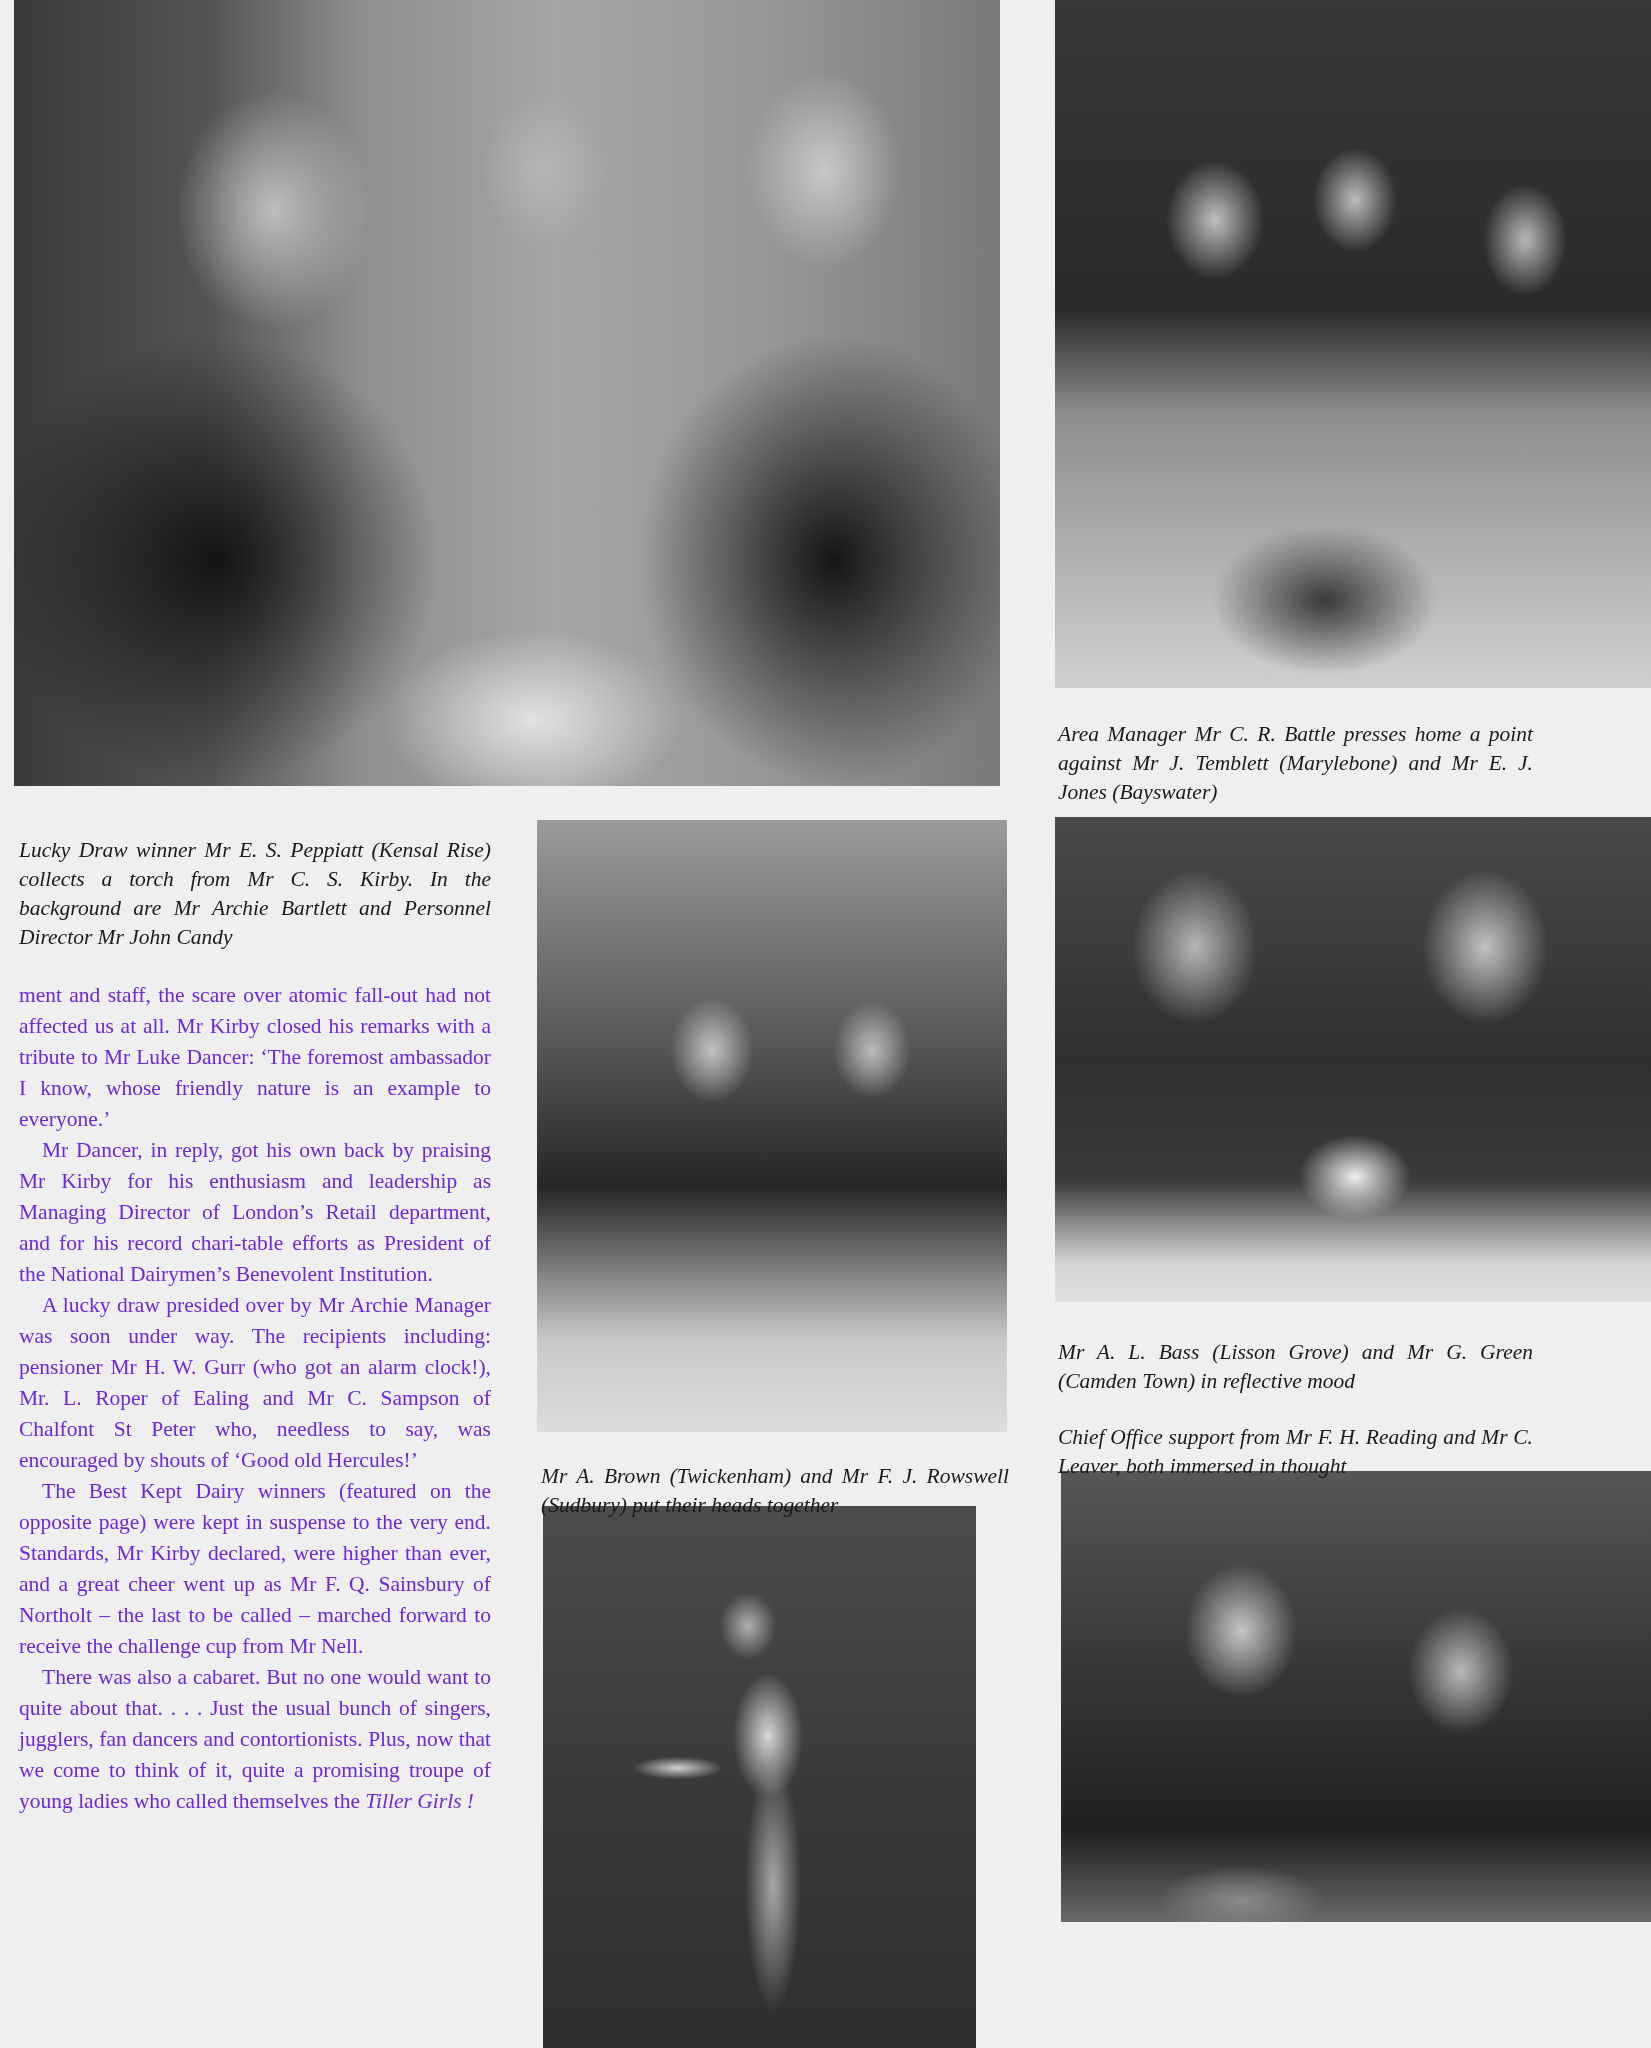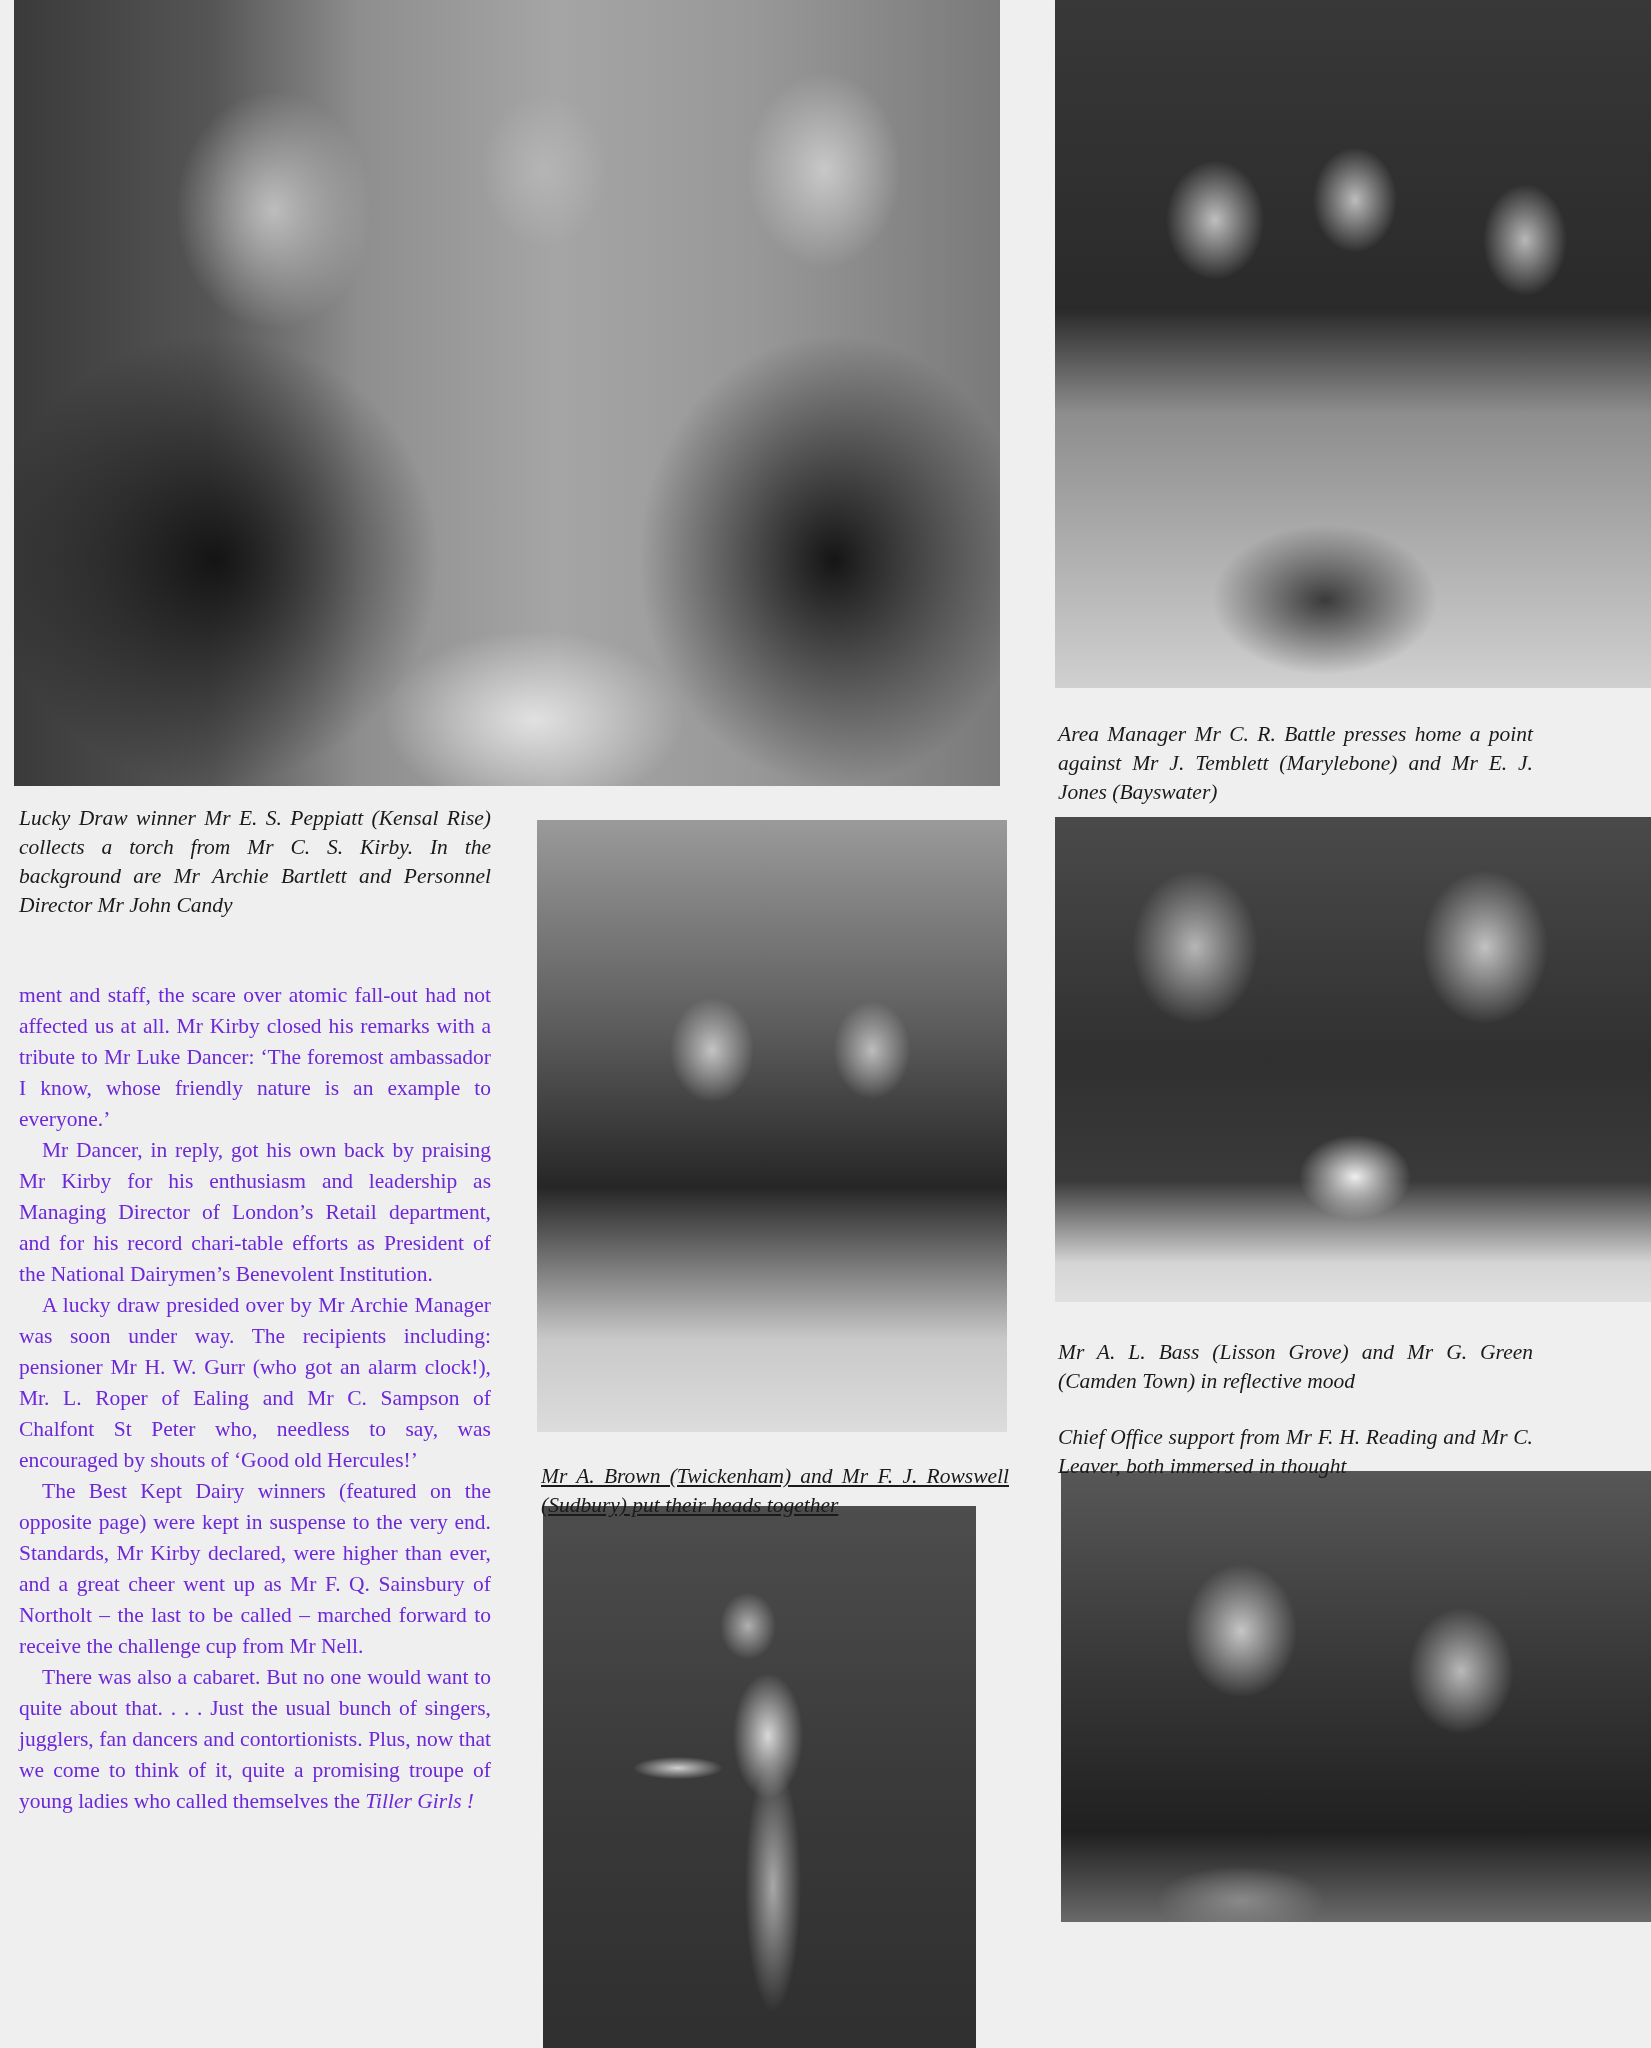--- a/index.html
+++ b/index.html
@@ -104,25 +104,25 @@
 <div class="photo" id="p4">
   <div class="ph-bg"></div>
 </div>
 <div class="photo" id="p5">
   <div class="ph-bg"></div>
 </div>
 <div class="photo" id="p6">
   <div class="ph-bg"></div>
 </div>
 
-<div class="caption" style="left:19px; top:784px; width:472px;">Lucky Draw winner Mr E. S. Peppiatt (Kensal Rise) collects a torch from Mr C. S. Kirby. In the background are Mr Archie Bartlett and Personnel Director Mr John Candy</div>
+<div class="caption" style="left:19px; top:816px; width:472px;">Lucky Draw winner Mr E. S. Peppiatt (Kensal Rise) collects a torch from Mr C. S. Kirby. In the background are Mr Archie Bartlett and Personnel Director Mr John Candy</div>
 
 <div class="caption" style="left:1058px; top:700px; width:475px;">Area Manager Mr C. R. Battle presses home a point against Mr J. Temblett (Marylebone) and Mr E. J. Jones (Bayswater)</div>
 
-<div class="caption" style="left:541px; top:1442px; width:468px;text-decoration:underline;">Mr A. Brown (Twickenham) and Mr F. J. Rowswell (Sudbury) put their heads together</div>
+<div class="caption" style="left:541px; top:1442px; width:468px;">Mr A. Brown (Twickenham) and Mr F. J. Rowswell (Sudbury) put their heads together</div>
 
 <div class="caption" style="left:1058px; top:1318px; width:475px;">Mr A. L. Bass (Lisson Grove) and Mr G. Green (Camden Town) in reflective mood</div>
 
 <div class="caption" style="left:1058px; top:1403px; width:475px;">Chief Office support from Mr F. H. Reading and Mr C. Leaver, both immersed in thought</div>
 
 <div class="body-text">
   <p>ment and staff, the scare over atomic fall-out had not affected us at all. Mr Kirby closed his remarks with a tribute to Mr Luke Dancer: ‘The foremost ambassador I know, whose friendly nature is an example to everyone.’</p>
   <p class="ind">Mr Dancer, in reply, got his own back by praising Mr Kirby for his enthusiasm and leadership as Managing Director of London’s Retail department, and for his record chari-table efforts as President of the National Dairymen’s Benevolent Institution.</p>
   <p class="ind">A lucky draw presided over by Mr Archie Manager was soon under way. The recipients including: pensioner Mr H. W. Gurr (who got an alarm clock!), Mr. L. Roper of Ealing and Mr C. Sampson of Chalfont St Peter who, needless to say, was encouraged by shouts of ‘Good old Hercules!’</p>
   <p class="ind">The Best Kept Dairy winners (featured on the opposite page) were kept in suspense to the very end. Standards, Mr Kirby declared, were higher than ever, and a great cheer went up as Mr F. Q. Sainsbury of Northolt – the last to be called – marched forward to receive the challenge cup from Mr Nell.</p>

